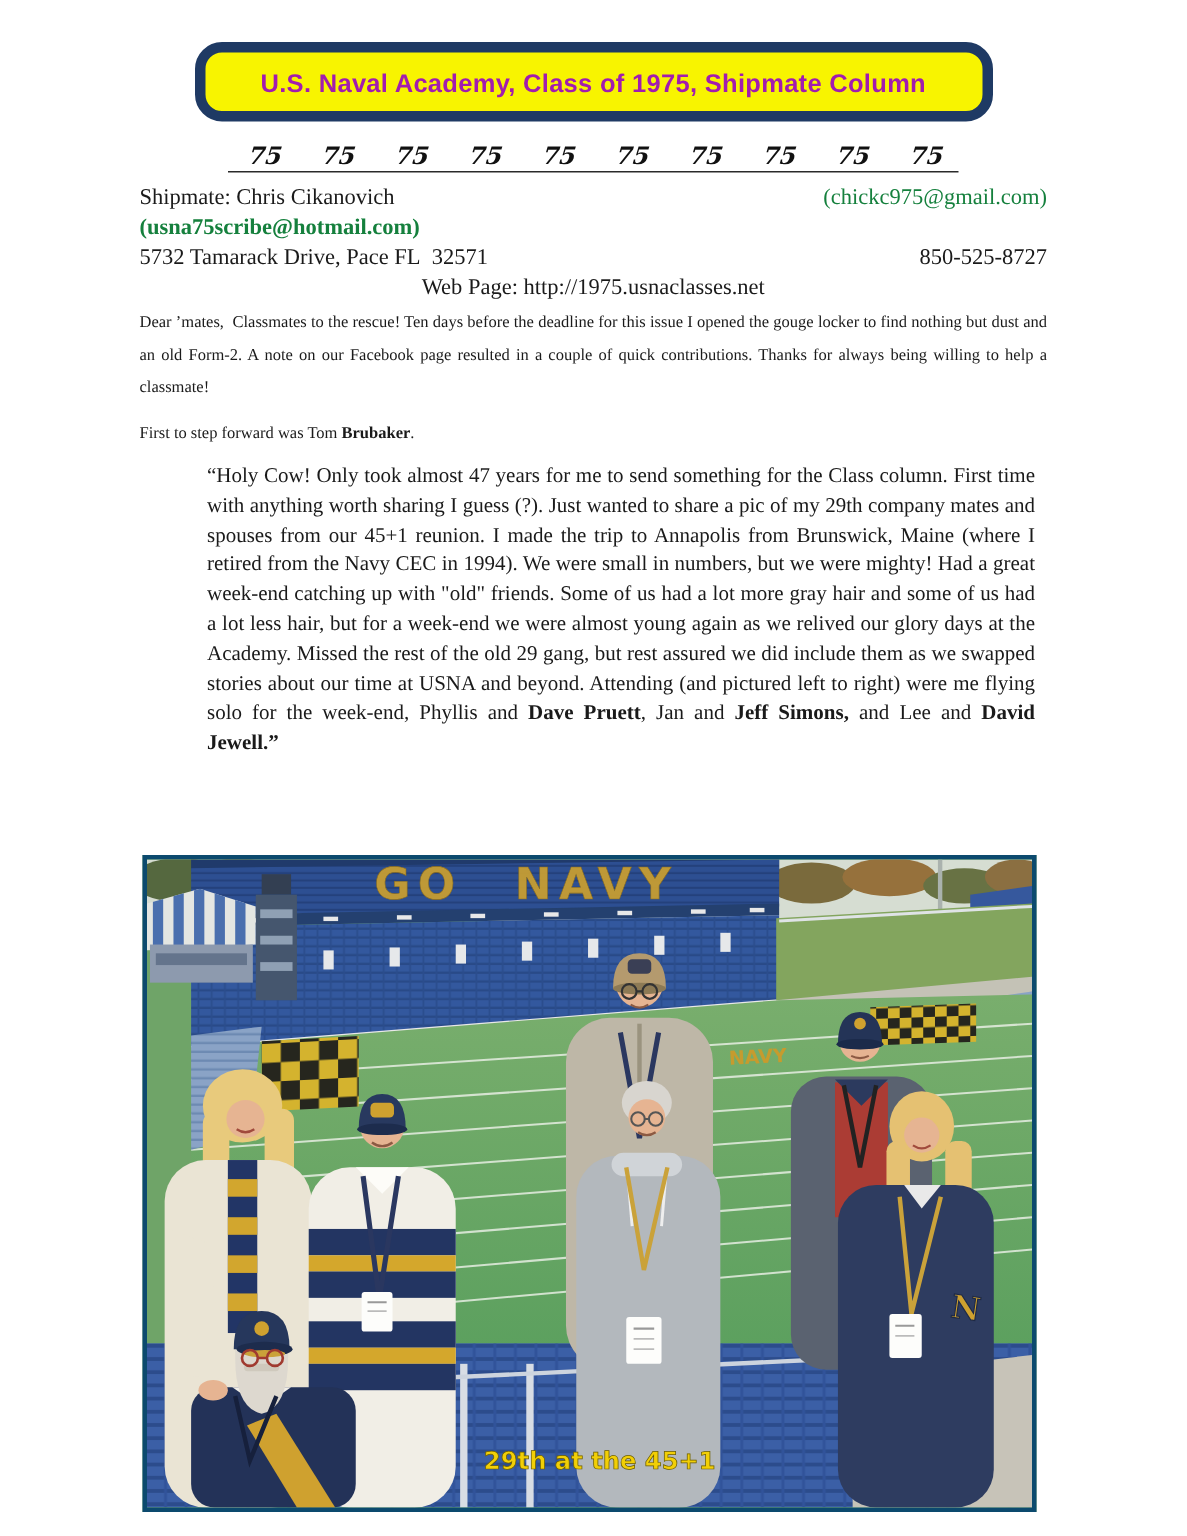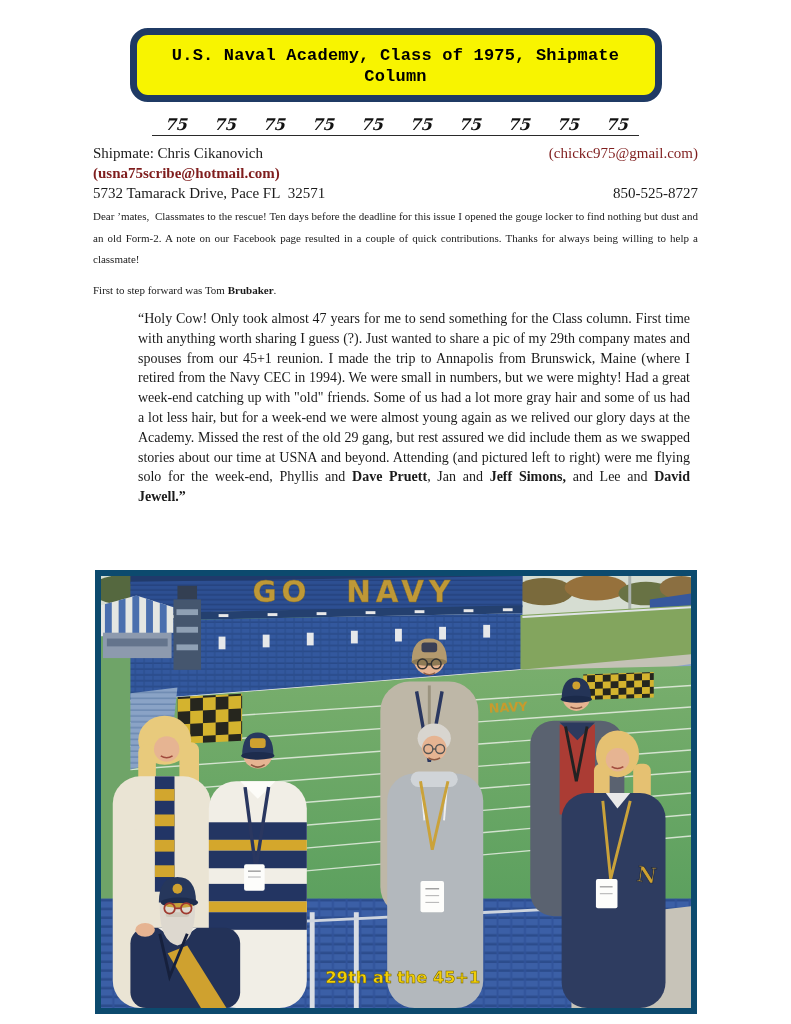--- a/index.html
+++ b/index.html
@@ -7,50 +7,50 @@
     width:791px;height:1024px;overflow:hidden;background:#ffffff;
     font-family:"Liberation Serif",serif;color:#1a1a1a;position:relative;
   }
   
   .banner{
     width:506px;margin:28px auto 0;background:#f8f400;
     border:7px solid #1f3a64;border-radius:18px;
     padding:10px 6px 8px;text-align:center;
   }
   .banner .line{
-    font-family:Liberation Mono, monospace;font-weight:700;
-    font-size:17px;line-height:21px;color:#000000;letter-spacing:.2px;
+    font-family:Liberation Sans, sans-serif;font-weight:700;
+    font-size:17px;line-height:21px;color:#a21caf;letter-spacing:.2px;
   }
   
   .crest-row{
     width:487px;margin:13px auto 0;display:flex;justify-content:space-between;
     border-bottom:1.5px solid #2a2a2a;padding:0 10px 1px 14px;box-sizing:border-box;
   }
   .crest-num{
     font-family:"DejaVu Serif",serif;font-style:italic;font-weight:700;
     font-size:16px;color:#111;transform:skewX(-6deg);
   }
   
   .contact{width:605px;margin:7px 0 0 93px;font-size:15px;line-height:20px;}
   .contact-line{display:flex;justify-content:space-between;}
   .contact b{font-weight:400;}
-  .link{color:#7f1d1d;}
+  .link{color:#15803d;}
   .link.bold{font-weight:700;}
   .web-line{text-align:center;}
   
   .para{width:605px;margin:3px 0 0 93px;font-size:11px;line-height:21.5px;
         text-align:justify;}
   .para.short{margin-top:9px;text-align:left;}
   .quote{width:552px;margin:8px 0 0 138px;font-size:14px;line-height:19.8px;
          text-align:justify;}
   b{font-weight:700;}
   
   .photo-frame{
     position:absolute;left:95px;top:570px;width:590px;height:432px;
-    border:6px solid #0c4a6e;background:#6fa468;
+    border:3px solid #0c4a6e;background:#6fa468;
   }
   .photo-frame svg{display:block;width:100%;height:100%;}
 </style>
 </head>
 <body>
 
 <div class="banner">
   <div class="line">U.S. Naval Academy, Class of 1975, Shipmate Column</div>
 </div>
 
@@ -72,20 +72,21 @@
     <span><span>Shipmate: </span><b>Chris Cikanovich</b></span>
     <span class="link">(chickc975@gmail.com)</span>
   </div>
   <div class="contact-line">
     <span class="link bold">(usna75scribe@hotmail.com)</span>
   </div>
   <div class="contact-line">
     <span>5732 Tamarack Drive, Pace FL&nbsp; 32571</span>
     <span>850-525-8727</span>
   </div>
+  <div class="web-line">Web Page: http://1975.usnaclasses.net</div>
 </div>
 
 <div class="para">Dear ’mates,&nbsp; Classmates to the rescue! Ten days before the deadline for this issue I opened the gouge locker to find nothing but dust and an old Form-2. A note on our Facebook page resulted in a couple of quick contributions. Thanks for always being willing to help a classmate!</div>
 <div class="para short"><span>First to step forward was Tom </span><b>Brubaker</b><span>.</span></div>
 <div class="quote"><span>“Holy Cow! Only took almost 47 years for me to send something for the Class column. First time with anything worth sharing I guess (?). Just wanted to share a pic of my 29th company mates and spouses from our 45+1 reunion. I made the trip to Annapolis from Brunswick, Maine (where I retired from the Navy CEC in 1994). We were small in numbers, but we were mighty! Had a great week-end catching up with "old" friends. Some of us had a lot more gray hair and some of us had a lot less hair, but for a week-end we were almost young again as we relived our glory days at the Academy. Missed the rest of the old 29 gang, but rest assured we did include them as we swapped stories about our time at USNA and beyond. Attending (and pictured left to right) were me flying solo for the week-end, Phyllis and </span><b>Dave Pruett</b><span>, Jan and </span><b>Jeff Simons,</b><span> and Lee and </span><b>David Jewell.”</b></div>
 
 <div class="photo-frame">
 <svg viewBox="0 0 602 442" preserveAspectRatio="none" xmlns="http://www.w3.org/2000/svg">
   <defs>
     <pattern id="rowsA" width="8" height="5" patternUnits="userSpaceOnUse">

